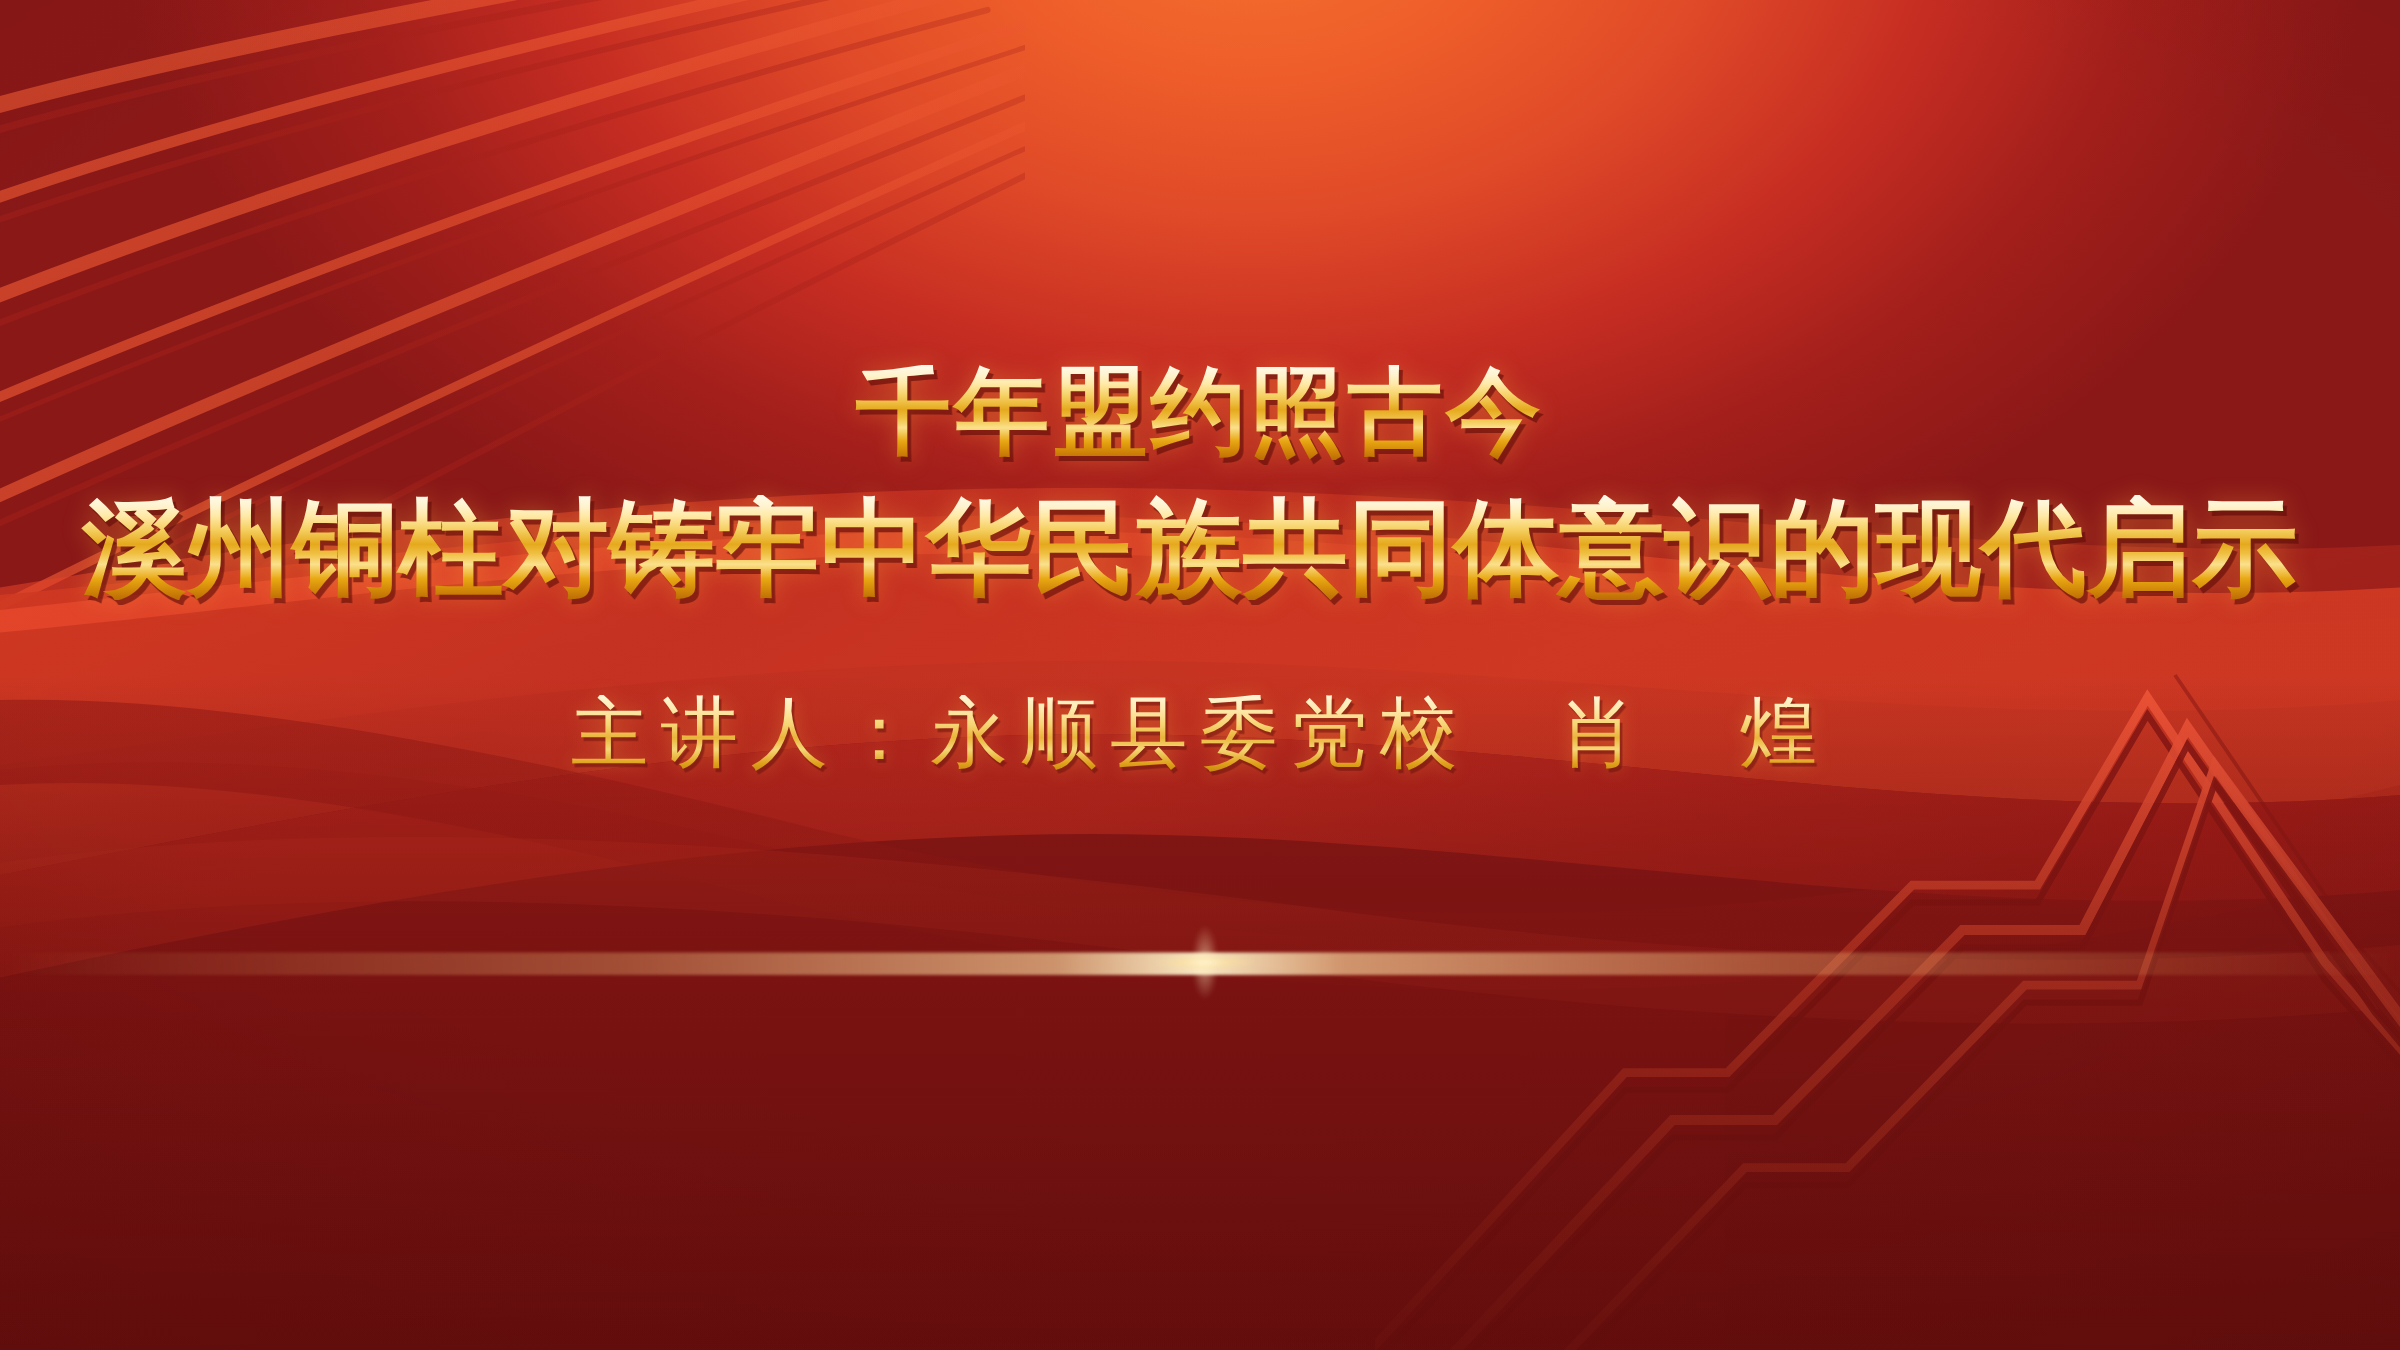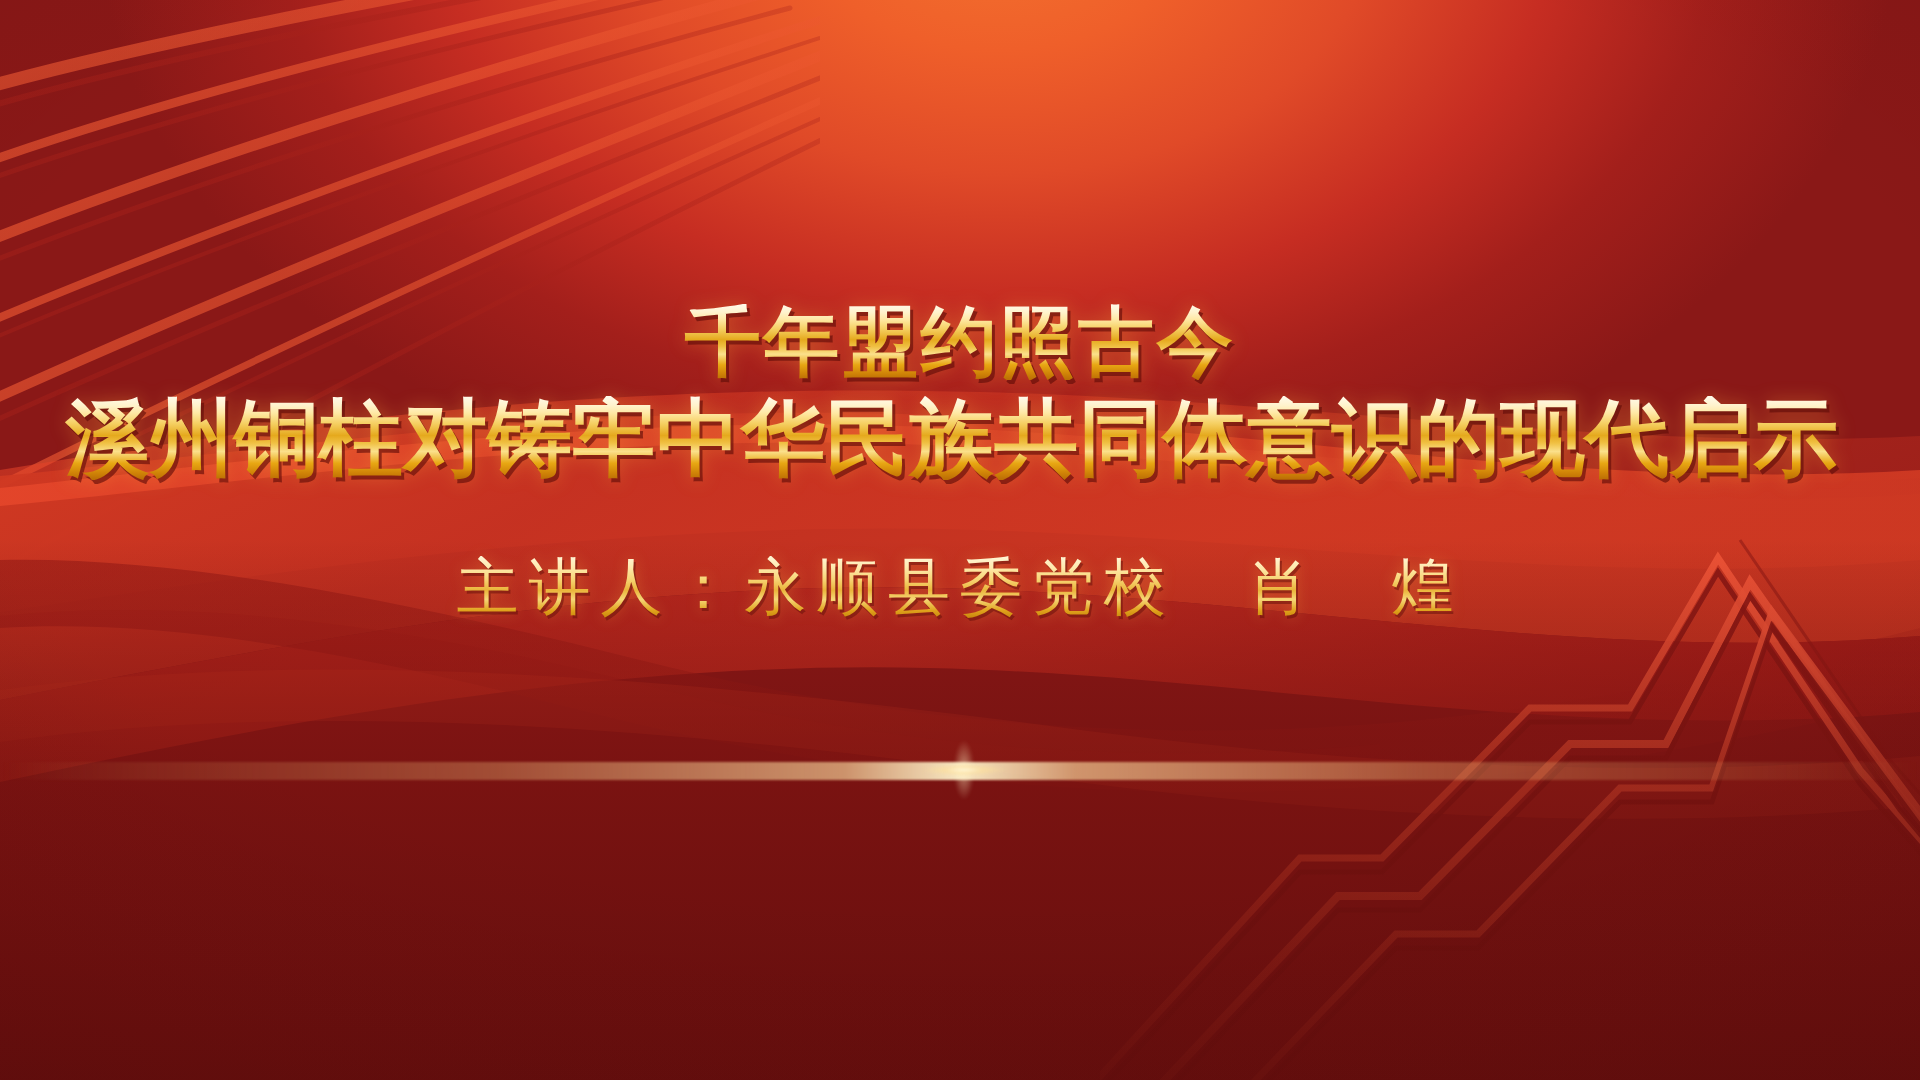--- a/index.html
+++ b/index.html
@@ -81,21 +81,21 @@
       #fbe08b 66%, #e8a713 80%, #cf8207 92%, #b96c05 100%);
     -webkit-background-clip:text;
     background-clip:text;
     color:transparent;
     -webkit-text-fill-color:transparent;
     filter:drop-shadow(3px 4px 0px rgba(96,12,8,0.62))
            drop-shadow(0 0 9px rgba(255,170,60,0.35));
   }
 
   #title-line-1 {
-    position:absolute; left:0; right:0; top:304px;
+    position:absolute; left:0; right:0; top:292px;
     font-size:76px;
   }
   #title-line-2 {
     position:absolute; left:0; right:16px; top:396px;
     font-size:84px;
     letter-spacing:0.005em;
   }
 
   #presenter {
     position:absolute; left:0; right:0; top:556px;

